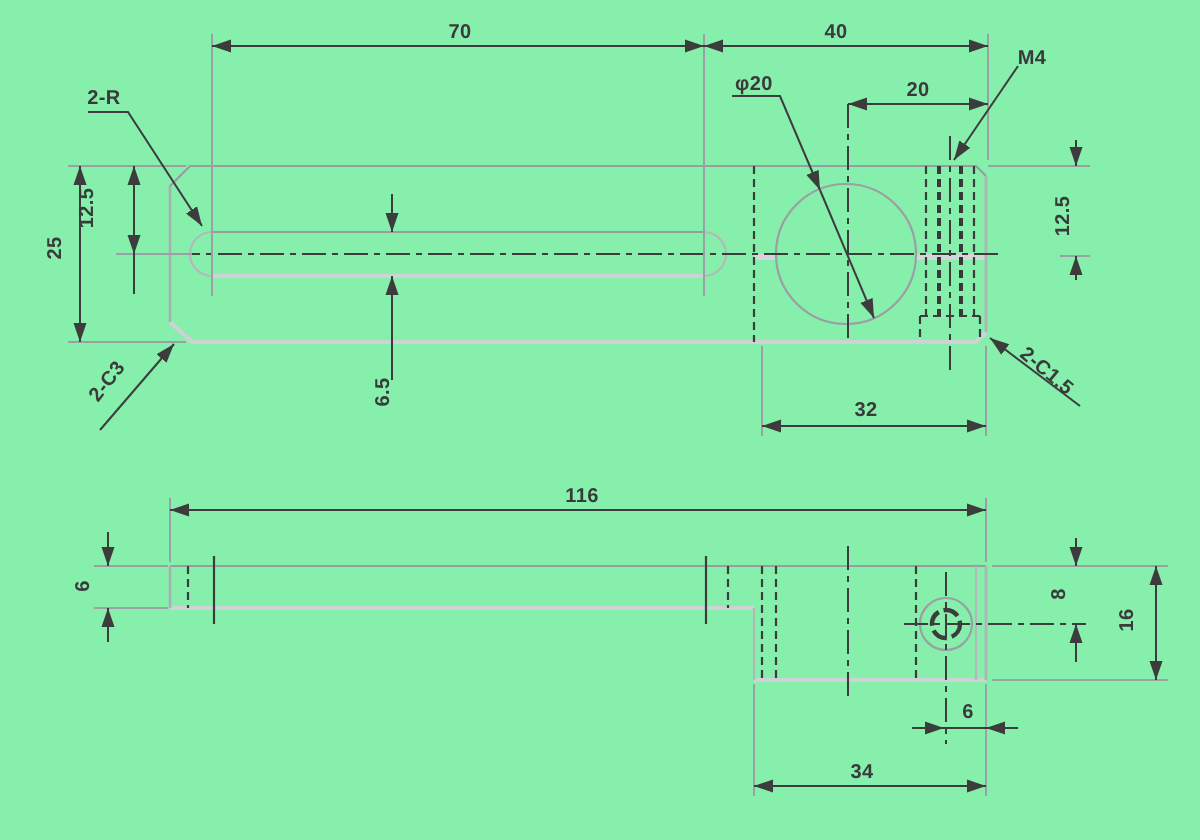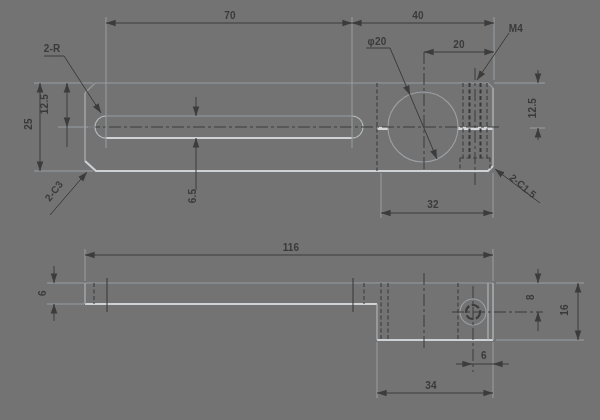--- a/index.html
+++ b/index.html
@@ -1,16 +1,16 @@
 <!DOCTYPE html>
 <html><head>
 <meta charset="utf-8">
 <style>
   html,body{margin:0;padding:0;background:#ffffff;}
-  .stage{position:relative;width:600px;height:420px;background:#737373;overflow:hidden;}
+  .stage{position:relative;width:600px;height:420px;background:#86efac;overflow:hidden;}
   svg{display:block;}
   text{font-family:"Liberation Sans","DejaVu Sans",sans-serif;font-size:10px;font-weight:bold;fill:#3a3a3a;letter-spacing:.2px;}
   .dim{stroke:#3c3c3c;stroke-width:1;fill:none;}
   .cl{stroke:#3c3c3c;stroke-width:1;fill:none;stroke-dasharray:12 3 3 3;}
   .hid{stroke:#3c3c3c;stroke-width:1.1;fill:none;stroke-dasharray:4 2.5;}
   .hidb{stroke:#383838;stroke-width:2;fill:none;stroke-dasharray:4 2.5;}
   .ext{stroke:#9aa0a4;stroke-width:1;fill:none;}
   .edge{stroke:#989da1;stroke-width:1.1;fill:none;}
   .edgeL{stroke:#a9aeb1;stroke-width:1.3;fill:none;}
   .edgeR{stroke:#b0b4b7;stroke-width:1.4;fill:none;}

